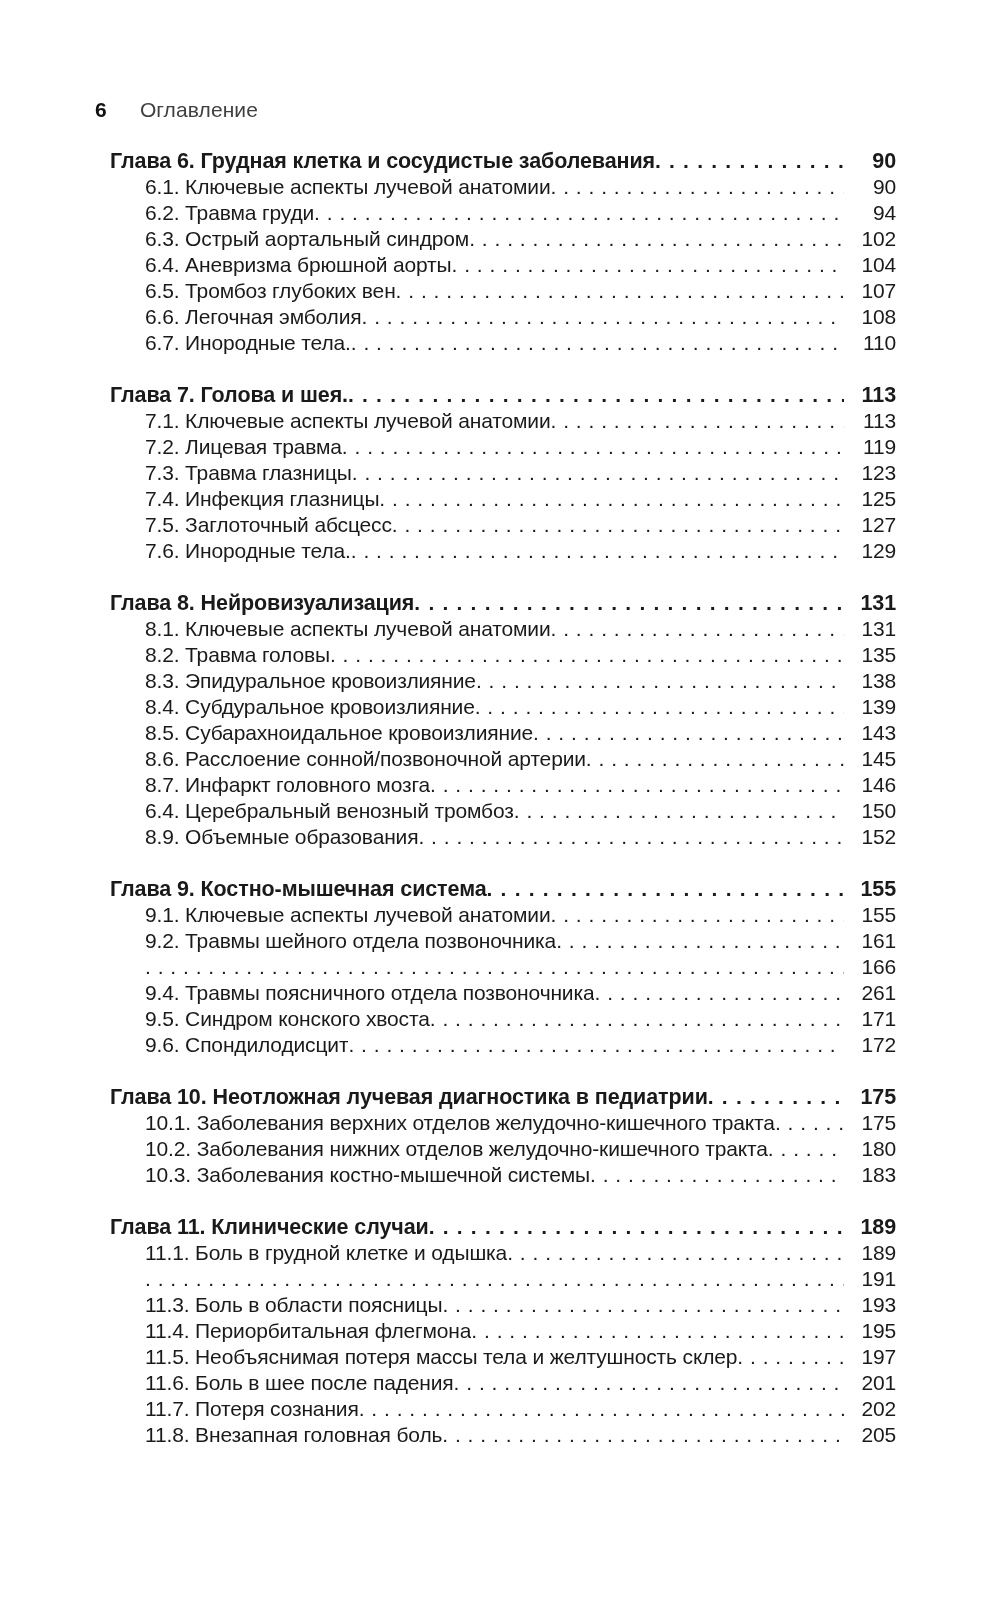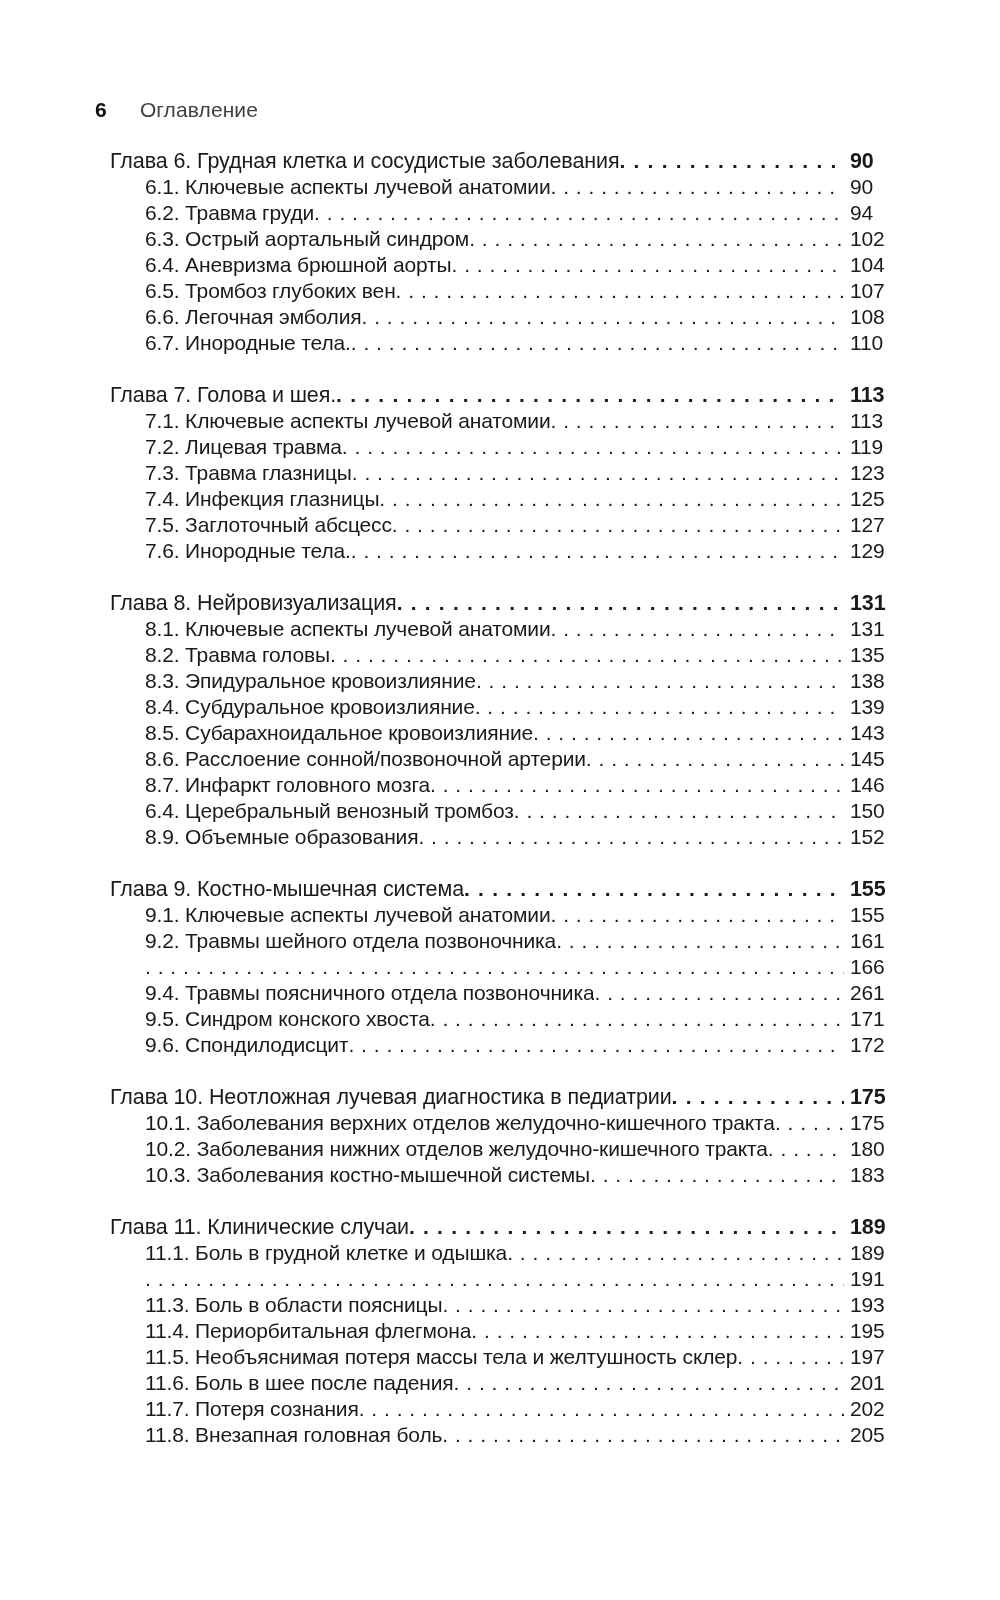--- a/index.html
+++ b/index.html
@@ -94,33 +94,33 @@
     bottom: 0;
     display: block;
     letter-spacing: 0.5px;
     font-size: 21px;
     line-height: 26px;
     color: #1a1a1a;
   }
 
   .toc-line .page-no {
     flex: 0 0 auto;
-    text-align: left;
+    text-align: right;
     min-width: 46px;
     padding-left: 6px;
     font-variant-numeric: lining-nums;
   }
 
   
   .chap {
     font-size: 21.5px;
     font-weight: bold;
     letter-spacing: -0.1px;
   }
-  .chap .label { font-weight: normal; }
+  .chap .label { font-weight: bold; }
   .chap .page-no { font-weight: bold; }
   .chap .leader::after { font-weight: bold; letter-spacing: 1.2px; }
 
   
   .sect {
     font-size: 21px;
     font-weight: 400;
     padding-left: 35px;
     box-sizing: border-box;
     letter-spacing: -0.15px;

